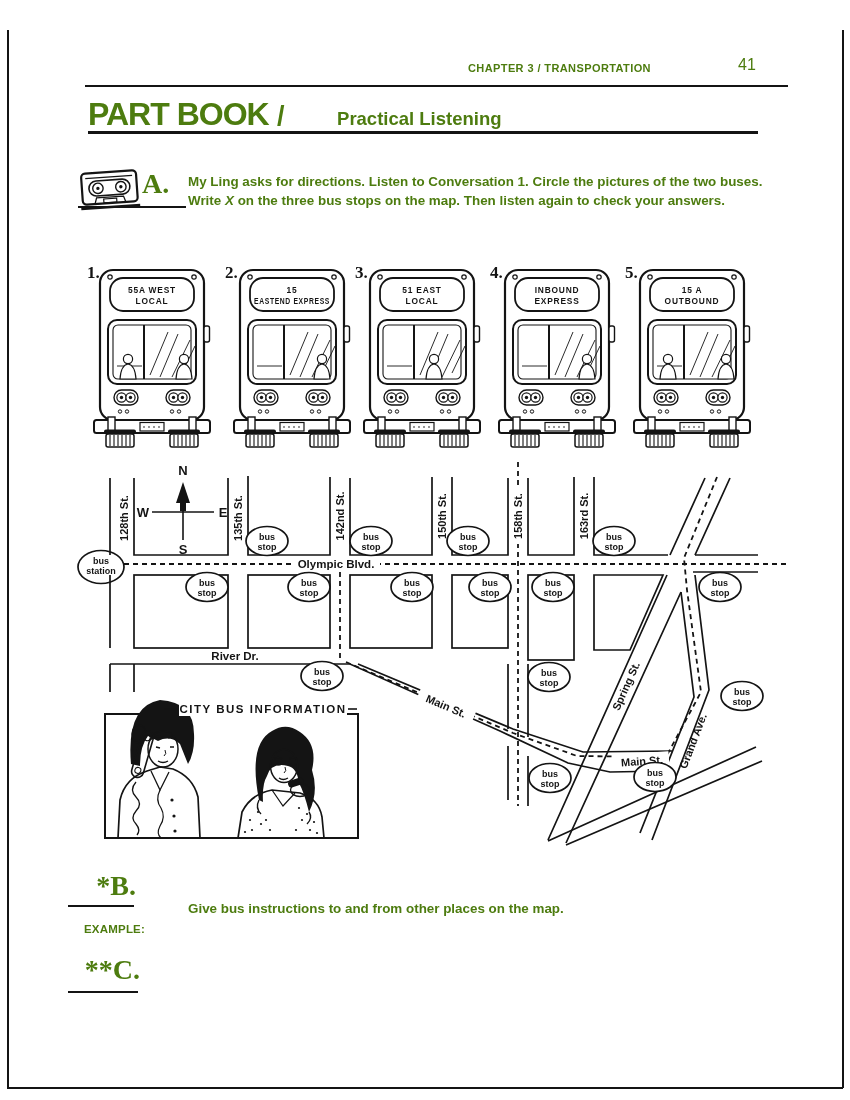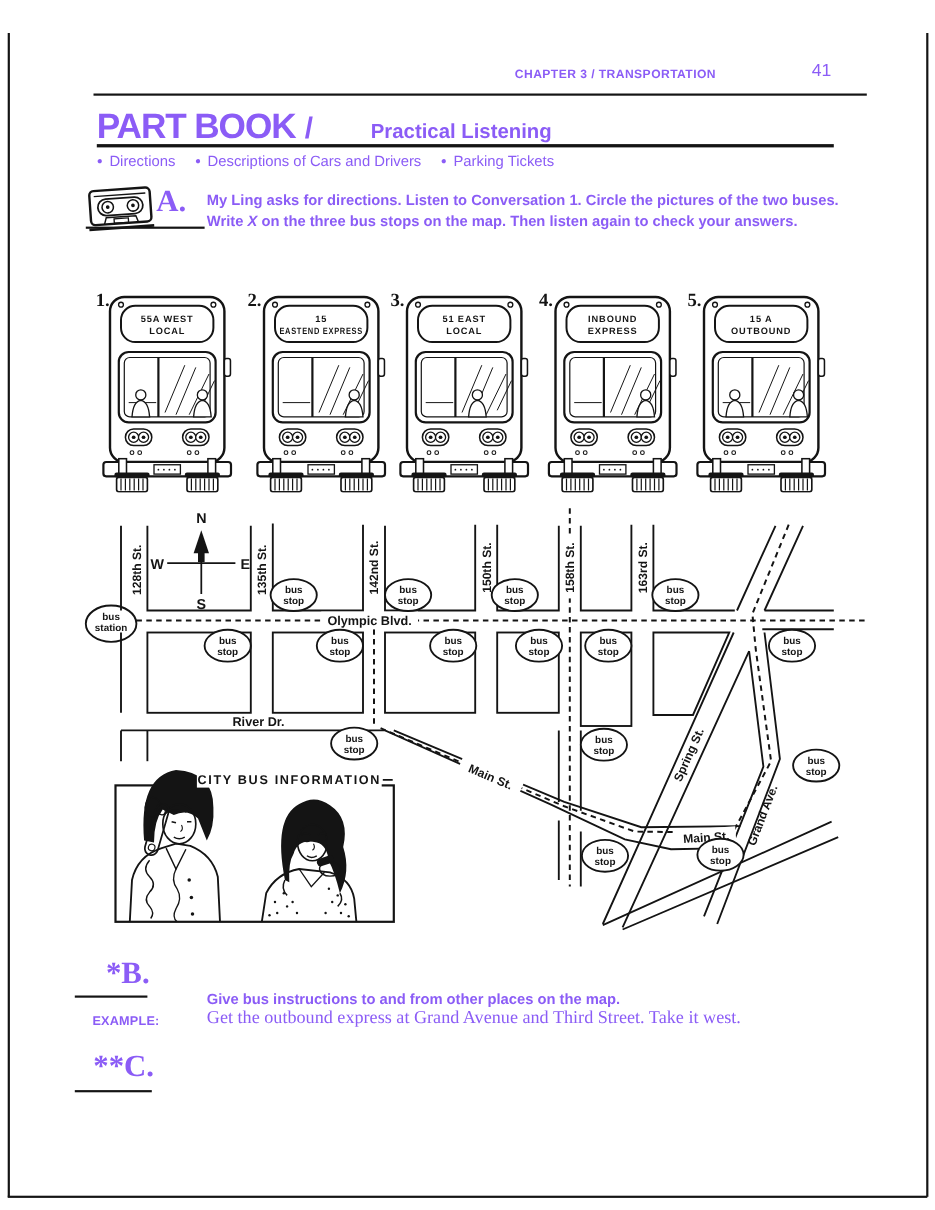--- a/index.html
+++ b/index.html
@@ -1,17 +1,17 @@
 <!DOCTYPE html>
 <html><head>
 <meta charset="utf-8">
 <style>
   html,body{margin:0;padding:0;background:#e8e8e8;}
   #page{position:relative;width:850px;height:1100px;background:#ffffff;margin:0 auto;
-        font-family:"Liberation Sans",sans-serif;color:#8b5cf6;overflow:hidden;}
+        font-family:"Liberation Sans",sans-serif;color:#4d7c0f;overflow:hidden;}
   .abs{position:absolute;}
   
   #chapter{left:468px;top:62px;width:190px;font-size:11px;font-weight:bold;letter-spacing:.4px;}
   #pagenum{left:738px;top:56px;font-size:16px;font-weight:normal;}
   .hline{background:#141414;}
   
   #title{left:88px;top:96px;width:700px;white-space:nowrap;}
   #title .part{font-size:32px;font-weight:bold;letter-spacing:-1px;}
   #title .slash{font-size:27px;font-weight:bold;padding:0 4px;}
   #title .sub{font-size:18.5px;font-weight:bold;margin-left:44px;}
@@ -48,25 +48,20 @@
   <div class="abs" id="chapter">CHAPTER 3 / TRANSPORTATION</div>
   <div class="abs" id="pagenum">41</div>
   <div class="abs hline" style="left:85px;top:85px;width:703px;height:1.6px"></div>
 
   <div class="abs" id="title">
     <span class="part">PART BOOK</span>
     <span class="slash">/</span>
     <span class="sub">Practical Listening</span>
   </div>
   <div class="abs hline" style="left:88px;top:131px;width:670px;height:2.6px"></div>
-  <div class="abs" id="topics">
-    <span class="b">●</span><span class="item">Directions</span>
-    <span class="b">●</span><span class="item">Descriptions of Cars and Drivers</span>
-    <span class="b">●</span><span class="item">Parking Tickets</span>
-  </div>
 
   <svg class="abs" style="left:78px;top:166px" width="64" height="46" viewBox="0 0 64 46">
     <g transform="rotate(-4 32 23)">
       <rect x="4" y="6" width="55" height="31" rx="4" class="sw" stroke-width="2.2"></rect>
       <line x1="8" y1="11" x2="55" y2="11" class="sw" stroke-width="1.2"></line>
       <rect x="11" y="14" width="41" height="15" rx="7.5" class="sw" stroke-width="1.6"></rect>
       <circle cx="20" cy="21.5" r="5.2" class="sw" stroke-width="1.4"></circle>
       <circle cx="43" cy="21.5" r="5.2" class="sw" stroke-width="1.4"></circle>
       <circle cx="20" cy="21.5" r="1.7" fill="#141414"></circle>
       <circle cx="43" cy="21.5" r="1.7" fill="#141414"></circle>
@@ -597,18 +592,17 @@
       <rect x="179" y="701" width="168" height="15" fill="#fff"></rect>
       <text x="263" y="713" font-size="11.5" font-weight="bold" letter-spacing="1.5" text-anchor="middle">CITY BUS INFORMATION</text>
     </g>
   </svg>
 
   <div class="abs letter seclmeta" id="b-letter">*B.</div>
   <div class="abs hline" style="left:68px;top:905px;width:66px;height:2.2px"></div>
   <div class="abs instr" id="b-text">Give bus instructions to and from other places on the map.</div>
 
   <div class="abs" id="example-label">EXAMPLE:</div>
-  <div class="abs" id="example-text">Get the outbound express at Grand Avenue and Third Street. Take it west.</div>
 
   <div class="abs letter seclmeta" id="c-letter">**C.</div>
   <div class="abs hline" style="left:68px;top:991px;width:70px;height:2.2px"></div>
 
 </div>
 
 </body></html>

